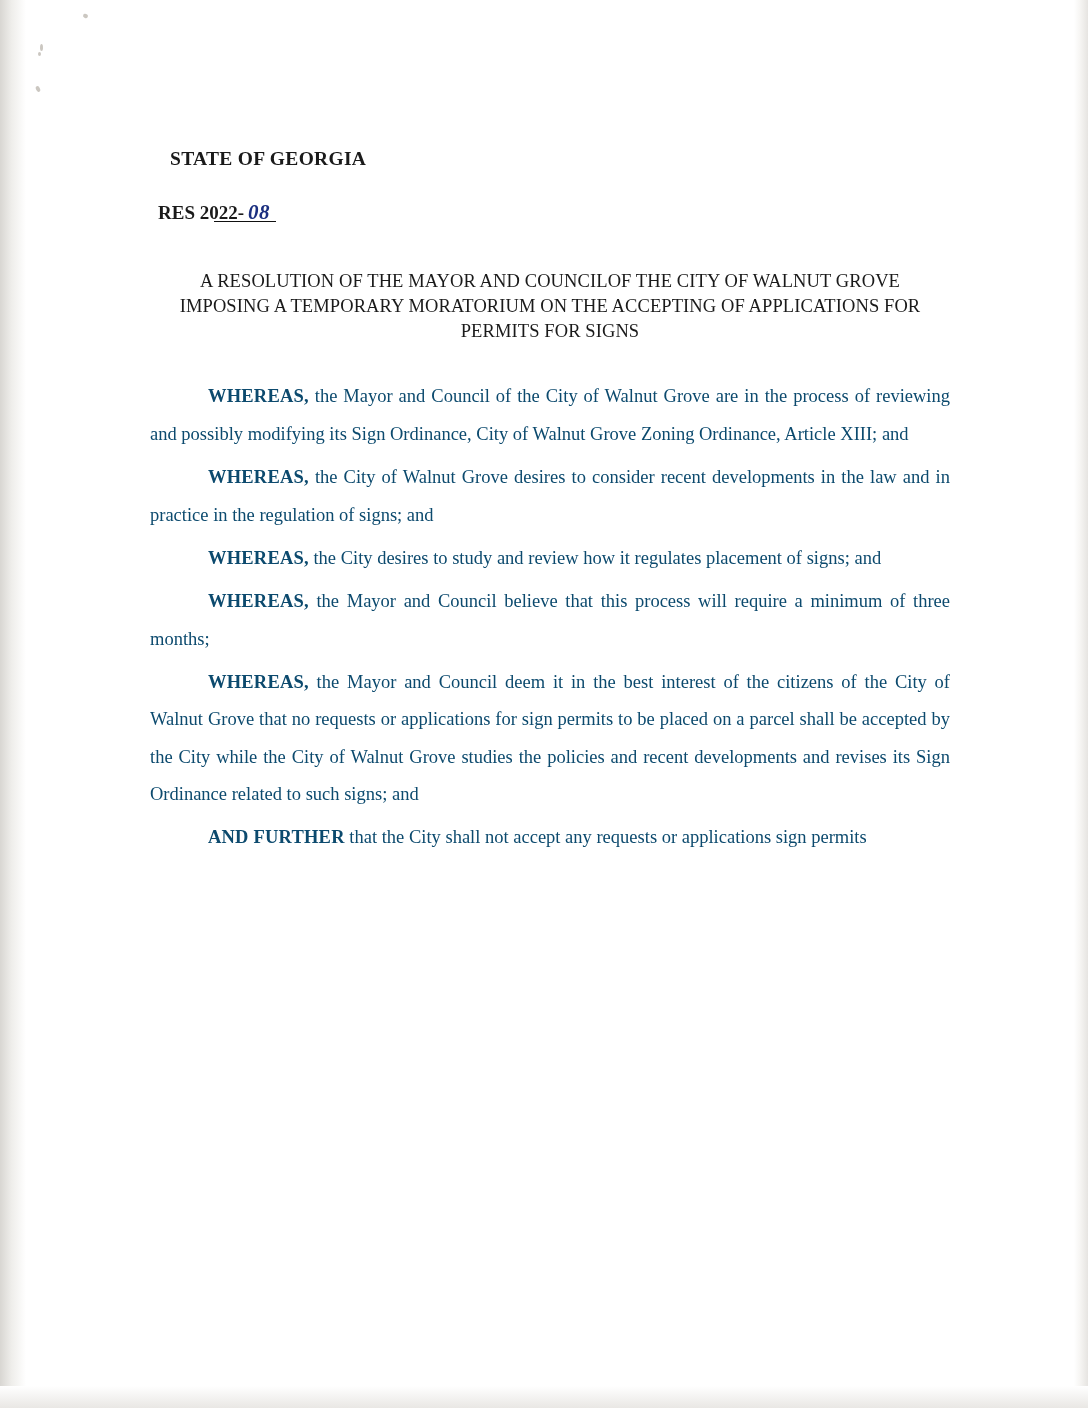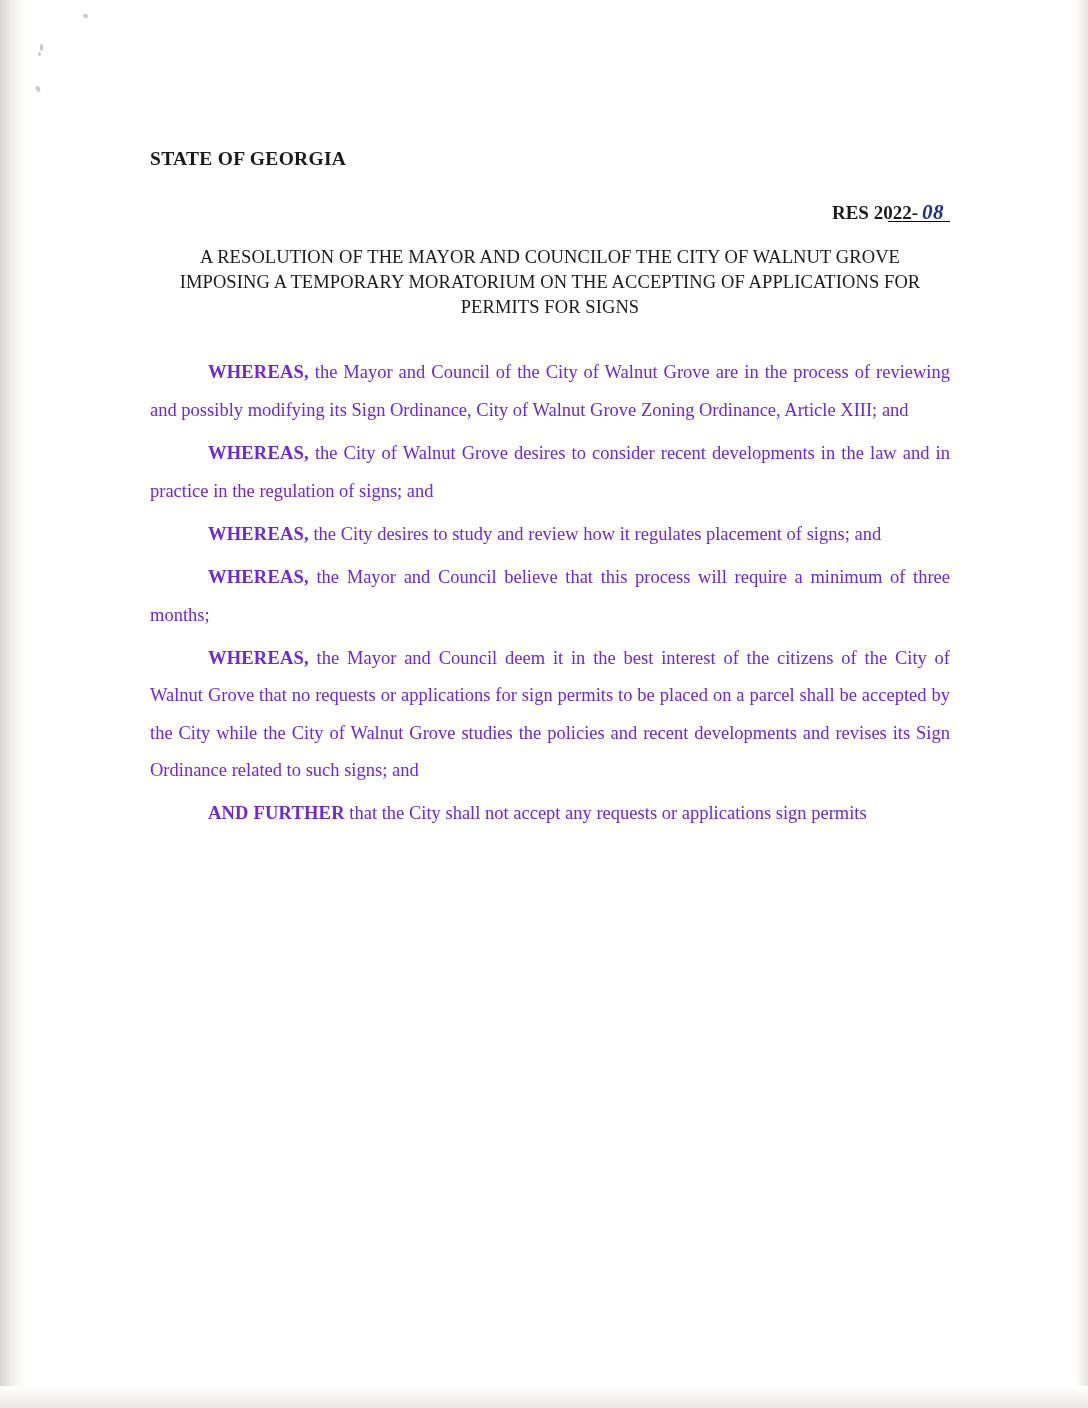--- a/index.html
+++ b/index.html
@@ -55,28 +55,29 @@
     position: absolute;
     left: 150px;
     top: 148px;
     width: 800px;
   }
   .line-head {
     font-weight: bold;
     font-size: 19.5px;
     letter-spacing: .3px;
     margin-bottom: 30px;
+    margin-left: 20px;
   }
   .line-head.second { margin-bottom: 26px; }
 
   .res-line {
-    text-align: right;
+    text-align: left;
     font-weight: bold;
     font-size: 19px;
-    margin-bottom: 20px;
+    margin-bottom: 44px;
     margin-left: 8px;
   }
   .res-line .res-num {
     font-family: "Liberation Serif", serif;
     font-style: italic;
     font-weight: bold;
     color: #1b2f80;
     font-size: 21px;
     letter-spacing: .5px;
     display: inline-block;
@@ -99,21 +100,21 @@
     margin: 0 6px 34px 6px;
     letter-spacing: .1px;
   }
 
   p.body {
     font-size: 18.5px;
     line-height: 2.02;
     margin: 0 0 6px 0;
     text-align: justify;
     text-justify: inter-word;
-    color: #6d28d9;
+    color: #0c4a6e;
   }
   p.body .indent {
     display: inline-block;
     width: 58px;
   }
   p.body b {
     font-weight: bold;
     letter-spacing: .2px;
   }
   .nojust { text-align: left; font-family: Liberation Serif, serif; }

